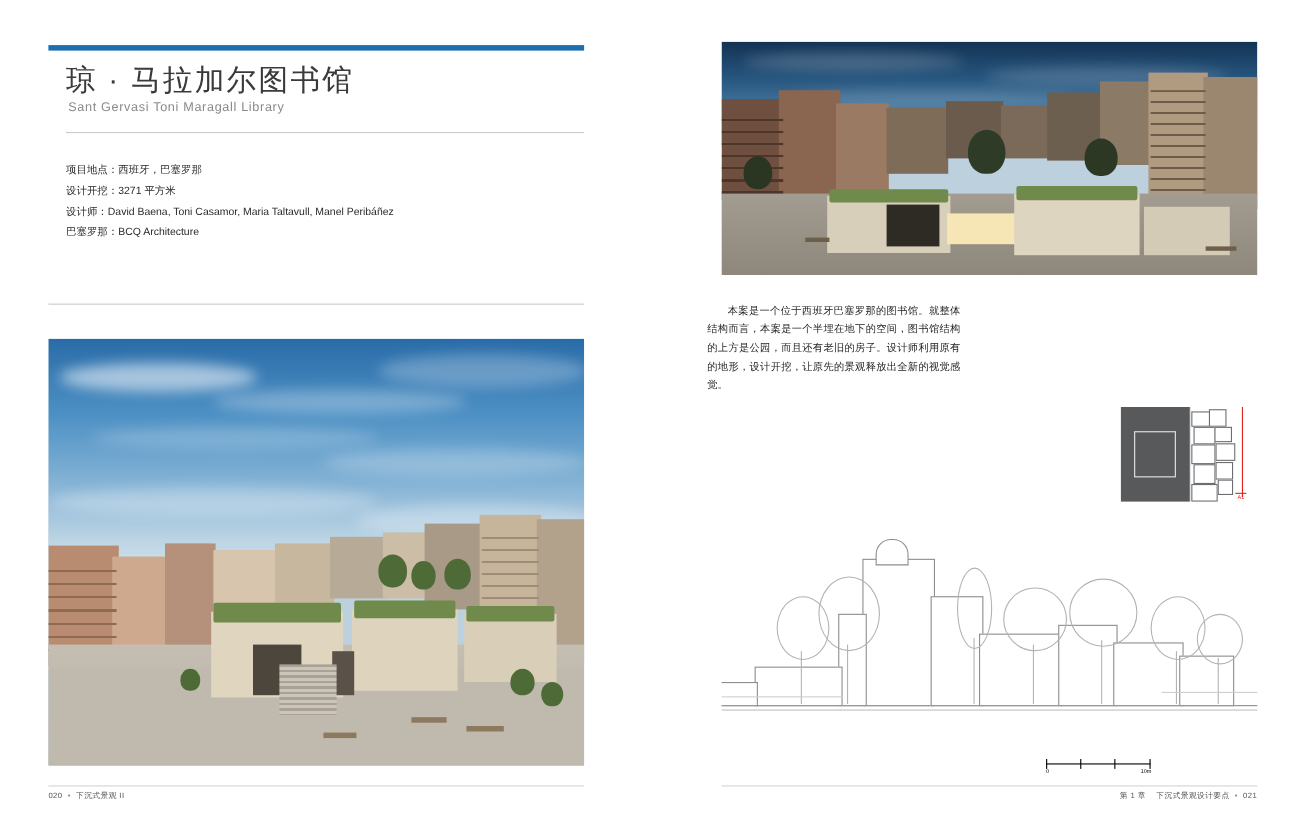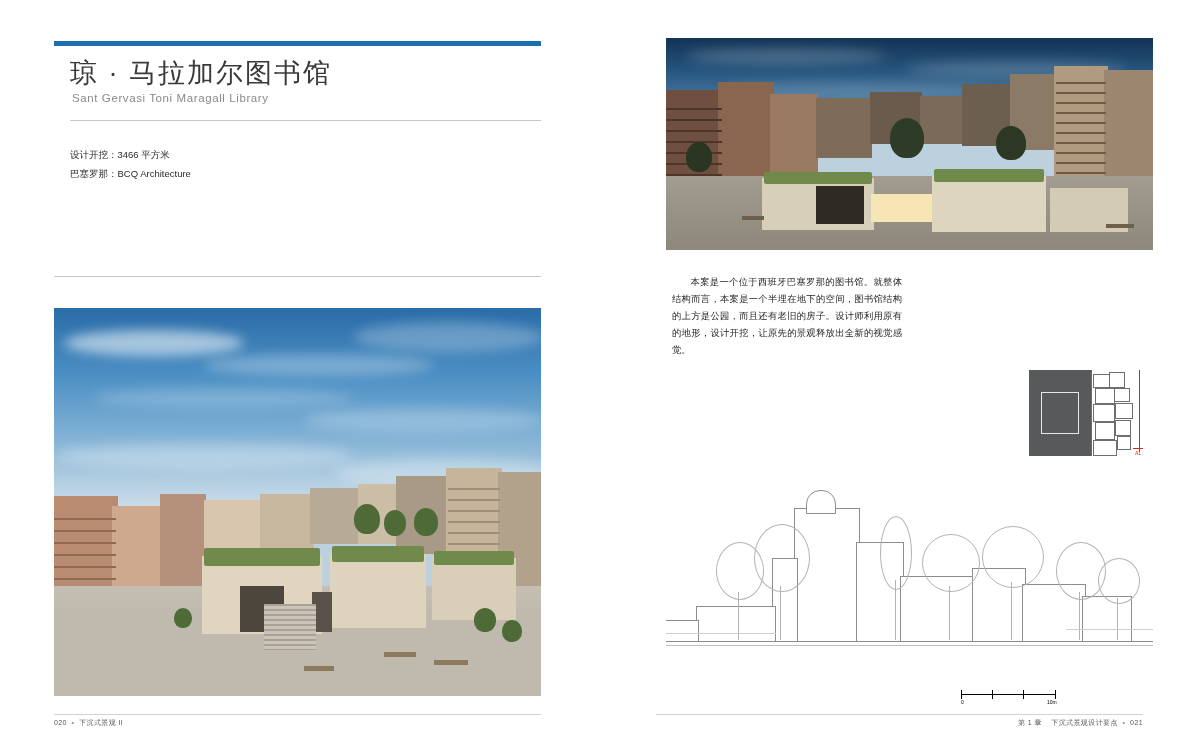--- a/index.html
+++ b/index.html
@@ -17,21 +17,20 @@
   }
   .spread {
     position: absolute;
     inset: 0;
     display: flex;
   }
   .page {
     position: relative;
     height: 750px;
     box-sizing: border-box;
-    margin-left: 10px;
   }
   .page-left  { width: 594px; }
   .page-right { width: 594px; }
 
   
   .title-rule {
     position: absolute;
     left: 44px;
     top: 41px;
     width: 487px;
@@ -165,21 +164,21 @@
   }
 
   
   .col {
     position: absolute;
     font-size: 9.3px;
     line-height: 17px;
     color: #1f1f1f;
     text-align: justify;
   }
-  .col-1 { left: 68px; top: 274px; width: 230px; }
+  .col-1 { left: 49px; top: 274px; width: 230px; }
   .col-2 { left: 318px; top: 274px; width: 230px; }
   .col p { margin: 0; text-indent: 2em; }
 
   
   .siteplan {
     position: absolute;
     left: 425px;
     top: 370px;
     width: 124px;
     height: 86px;
@@ -313,21 +312,27 @@
 
   <div class="page page-left">
 
     <div class="title-rule"></div>
     <div class="title-cn">琼 · 马拉加尔图书馆</div>
     <div class="title-en">Sant Gervasi Toni Maragall Library</div>
     <div class="title-underline"></div>
 
     <div class="meta">
       <div class="meta-row">
-        <span class="meta-label">设计开挖：</span><span class="meta-value">3466 平方米</span>
+        <span class="meta-label">项目地点：</span><span class="meta-value">西班牙，巴塞罗那</span>
+      </div>
+      <div class="meta-row">
+        <span class="meta-label">设计开挖：</span><span class="meta-value">3271 平方米</span>
+      </div>
+      <div class="meta-row">
+        <span class="meta-label">设计师：</span><span class="meta-value">David Baena, Toni Casamor, Maria Taltavull, Manel Peribáñez</span>
       </div>
       <div class="meta-row">
         <span class="meta-label">巴塞罗那：</span><span class="meta-value">BCQ Architecture</span>
       </div>
     </div>
 
     <div class="meta-underline"></div>
 
     <div class="photo photo-main">
       <div class="sky" style="height:215px"></div>

